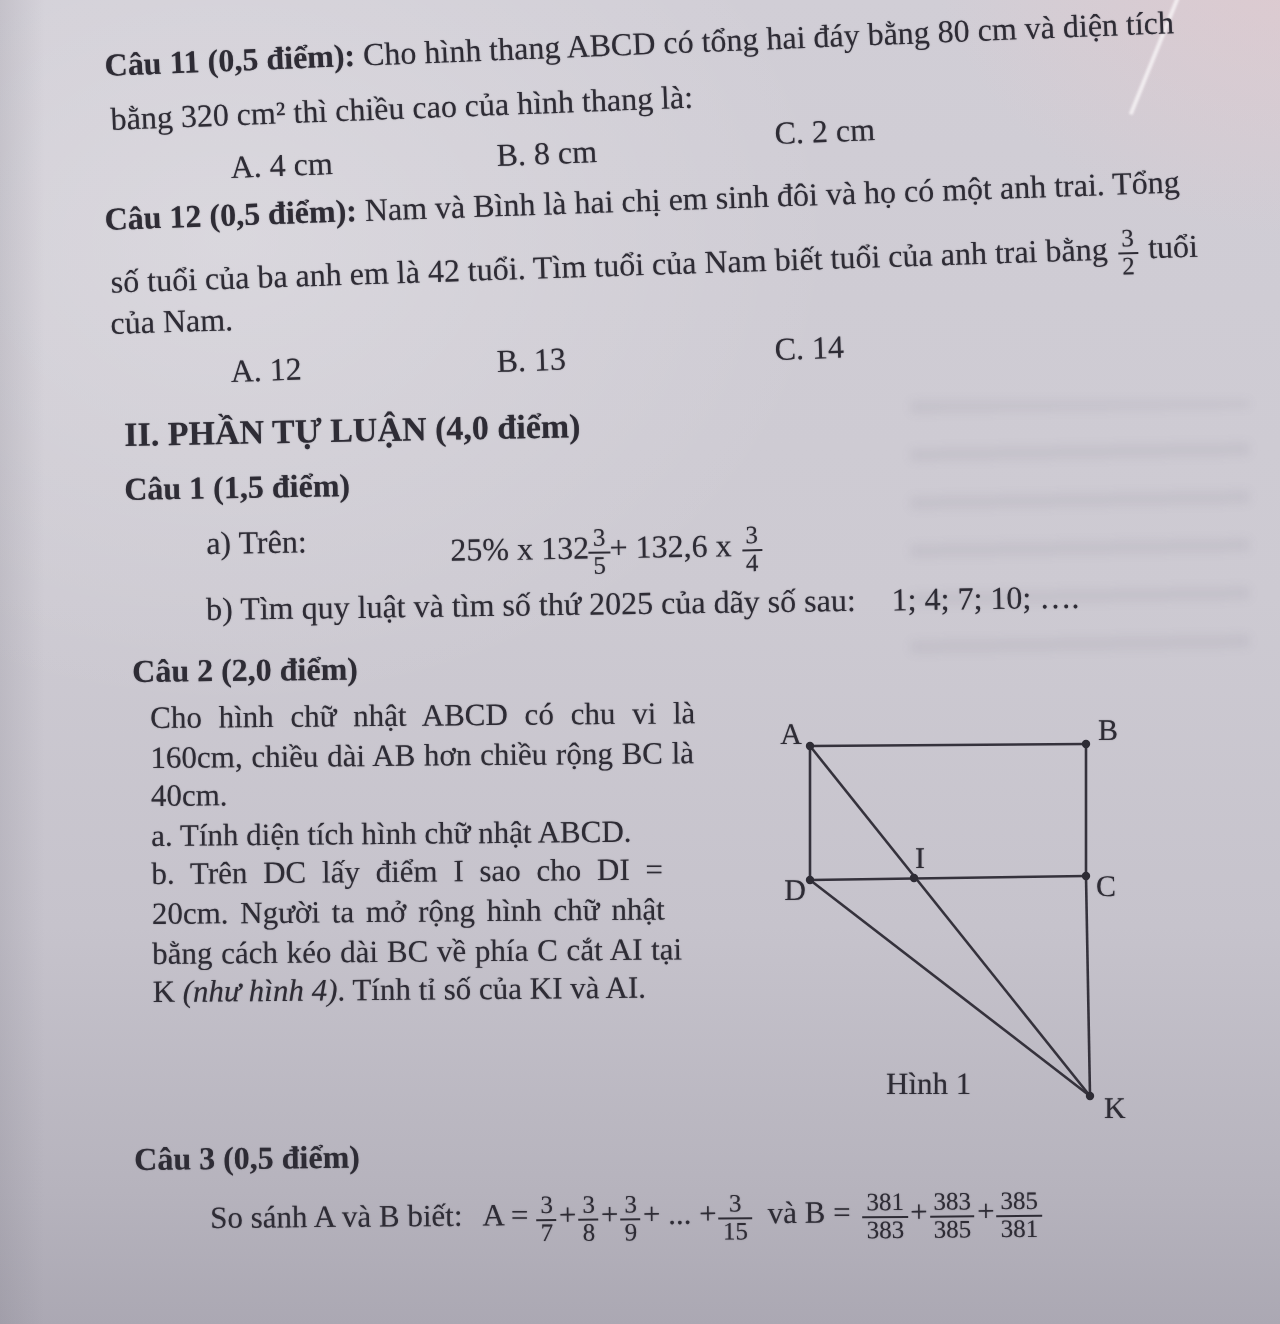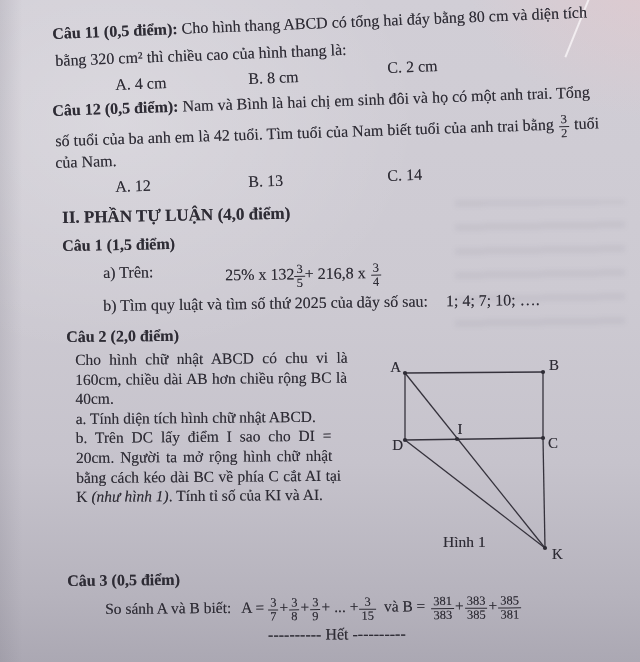--- a/index.html
+++ b/index.html
@@ -57,33 +57,33 @@
   <div class="line" style="left:55px;top:130px;--r:-1.9deg"><span>số tuổi của ba anh em là 42 tuổi. Tìm tuổi của Nam biết tuổi của anh trai bằng</span><span class="fr gap-l gap-r"><span class="n">3</span><span class="d">2</span></span><span>tuổi</span></div>
   <div class="line" style="left:55px;top:154px;--r:-1.8deg">của Nam.</div>
   <div class="line" style="left:115px;top:178px;--r:-2deg">A. 12</div>
   <div class="line" style="left:248px;top:173px;--r:-2deg">B. 13</div>
   <div class="line" style="left:387px;top:167px;--r:-2deg">C. 14</div>
 
   <div class="line b" style="left:62px;top:208px;font-size:17px;--r:-1.1deg">II. PHẦN TỰ LUẬN (4,0 điểm)</div>
 
   <div class="line b" style="left:62px;top:237px;--r:-1deg">Câu 1 (1,5 điểm)</div>
   <div class="line" style="left:103px;top:264px;--r:-0.9deg">a) Trên:</div>
-  <div class="line" style="left:225px;top:264px;--r:-0.9deg"><span>25% x 132</span><span class="fr"><span class="n">3</span><span class="d">5</span></span><span>+ 216,8 x</span><span class="fr gap-l"><span class="n">3</span><span class="d">4</span></span></div>
+  <div class="line" style="left:225px;top:264px;--r:-0.9deg"><span>25% x 132</span><span class="fr"><span class="n">3</span><span class="d">5</span></span><span>+ 132,6 x</span><span class="fr gap-l"><span class="n">3</span><span class="d">4</span></span></div>
   <div class="line" style="left:103px;top:297px;--r:-0.8deg"><span>b)  Tìm quy luật và tìm số thứ 2025 của dãy số sau:</span><span class="seq">1; 4; 7; 10; ….</span></div>
 
   <div class="line b" style="left:66px;top:328px;--r:-0.6deg">Câu 2 (2,0 điểm)</div>
   <div class="para">
     <div class="pline ws-a">Cho hình chữ nhật ABCD có chu vi là</div>
     <div class="pline ws-b">160cm, chiều dài AB hơn chiều rộng BC là</div>
     <div class="pline">40cm.</div>
     <div class="pline">a. Tính diện tích hình chữ nhật ABCD.</div>
     <div class="pline ws-c">b. Trên DC lấy điểm I sao cho DI =</div>
     <div class="pline ws-d">20cm. Người ta mở rộng hình chữ nhật</div>
     <div class="pline ws-b">bằng cách kéo dài BC về phía C cắt AI tại</div>
-    <div class="pline"><span>K </span><span class="it">(như hình 1)</span><span>. Tính tỉ số của KI và AI.</span></div>
+    <div class="pline"><span>K </span><span class="it">(như hình 4)</span><span>. Tính tỉ số của KI và AI.</span></div>
   </div>
 
   <svg class="fig" width="200" height="218" viewBox="0 0 200 218">
     <g stroke="#35323c" stroke-width="1.3" fill="none">
       <line x1="21" y1="25" x2="159" y2="24"></line>
       <line x1="159" y1="24" x2="159" y2="90"></line>
       <line x1="21" y1="25" x2="21" y2="92"></line>
       <line x1="21" y1="92" x2="159" y2="90"></line>
       <line x1="21" y1="25" x2="161" y2="200"></line>
       <line x1="21" y1="92" x2="161" y2="200"></line>
@@ -102,15 +102,14 @@
     <text x="19" y="102" text-anchor="end">D</text>
     <text x="164" y="100">C</text>
     <text x="76" y="86" text-anchor="middle">I</text>
     <text x="168" y="211">K</text>
     <text x="59" y="199" class="cap">Hình 1</text>
   </svg>
 
   <div class="line b" style="left:67px;top:572px;--r:-0.6deg">Câu 3 (0,5 điểm)</div>
   <div class="line small" style="left:105px;top:598px;--r:-0.5deg"><span style="margin-right:10px;">So sánh A và B biết:</span><span style="margin-right:4px;">A =</span><span class="fr"><span class="n">3</span><span class="d">7</span></span><span class="q3plus">+</span><span class="fr"><span class="n">3</span><span class="d">8</span></span><span class="q3plus">+</span><span class="fr"><span class="n">3</span><span class="d">9</span></span><span class="q3plus">+ ... +</span><span class="fr"><span class="n">3</span><span class="d">15</span></span><span style="margin:0 6px 0 8px;">và B =</span><span class="fr"><span class="n">381</span><span class="d">383</span></span><span class="q3plus">+</span><span class="fr"><span class="n">383</span><span class="d">385</span></span><span class="q3plus">+</span><span class="fr"><span class="n">385</span><span class="d">381</span></span></div>
 
-  <div class="line" style="left:268px;top:626px;--r:-0.4deg">---------- Hết ----------</div>
 
 </div>
 
 </body></html>

